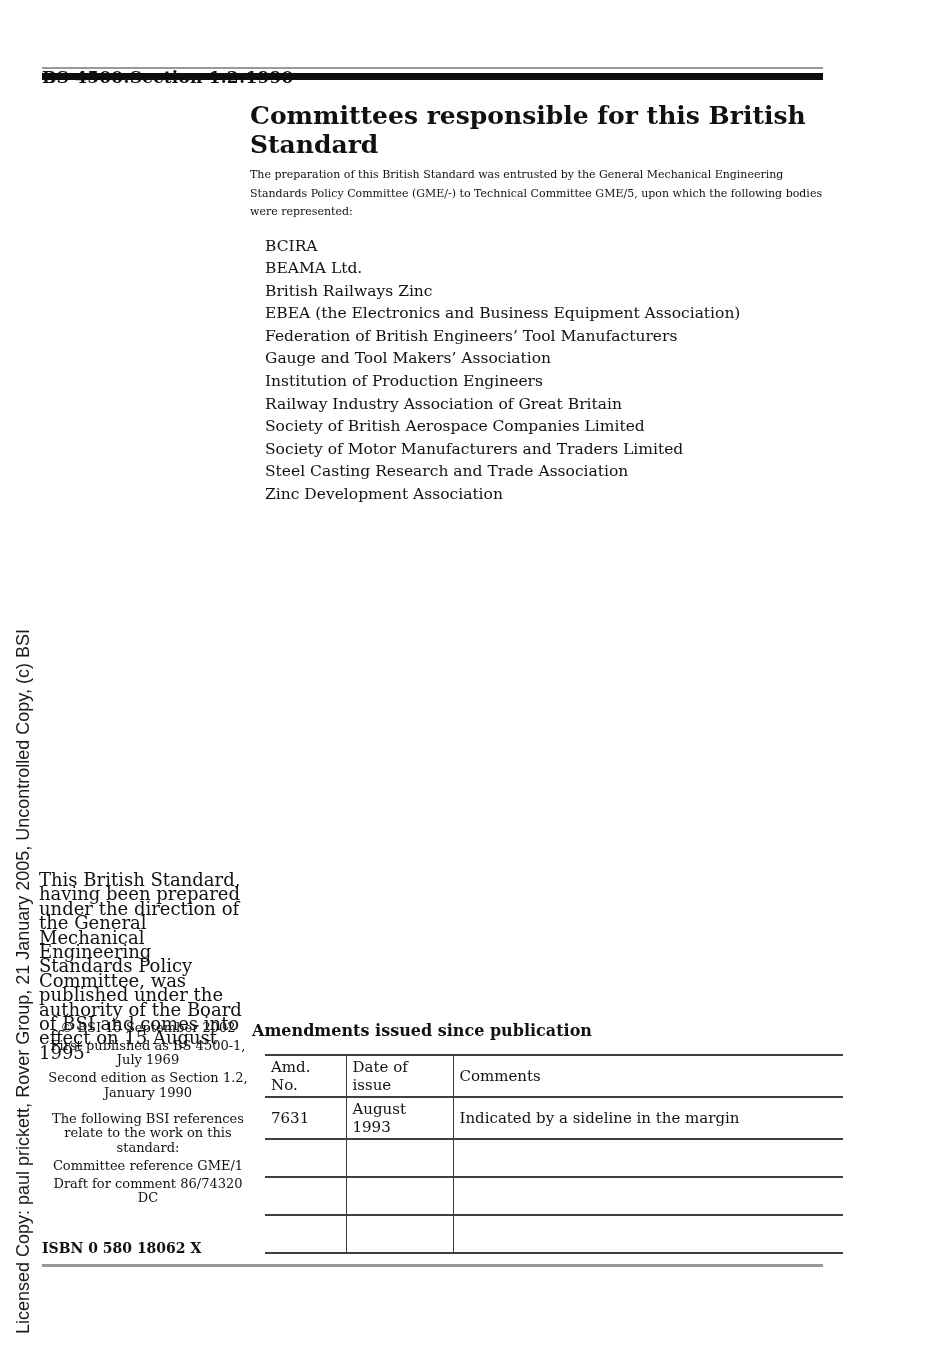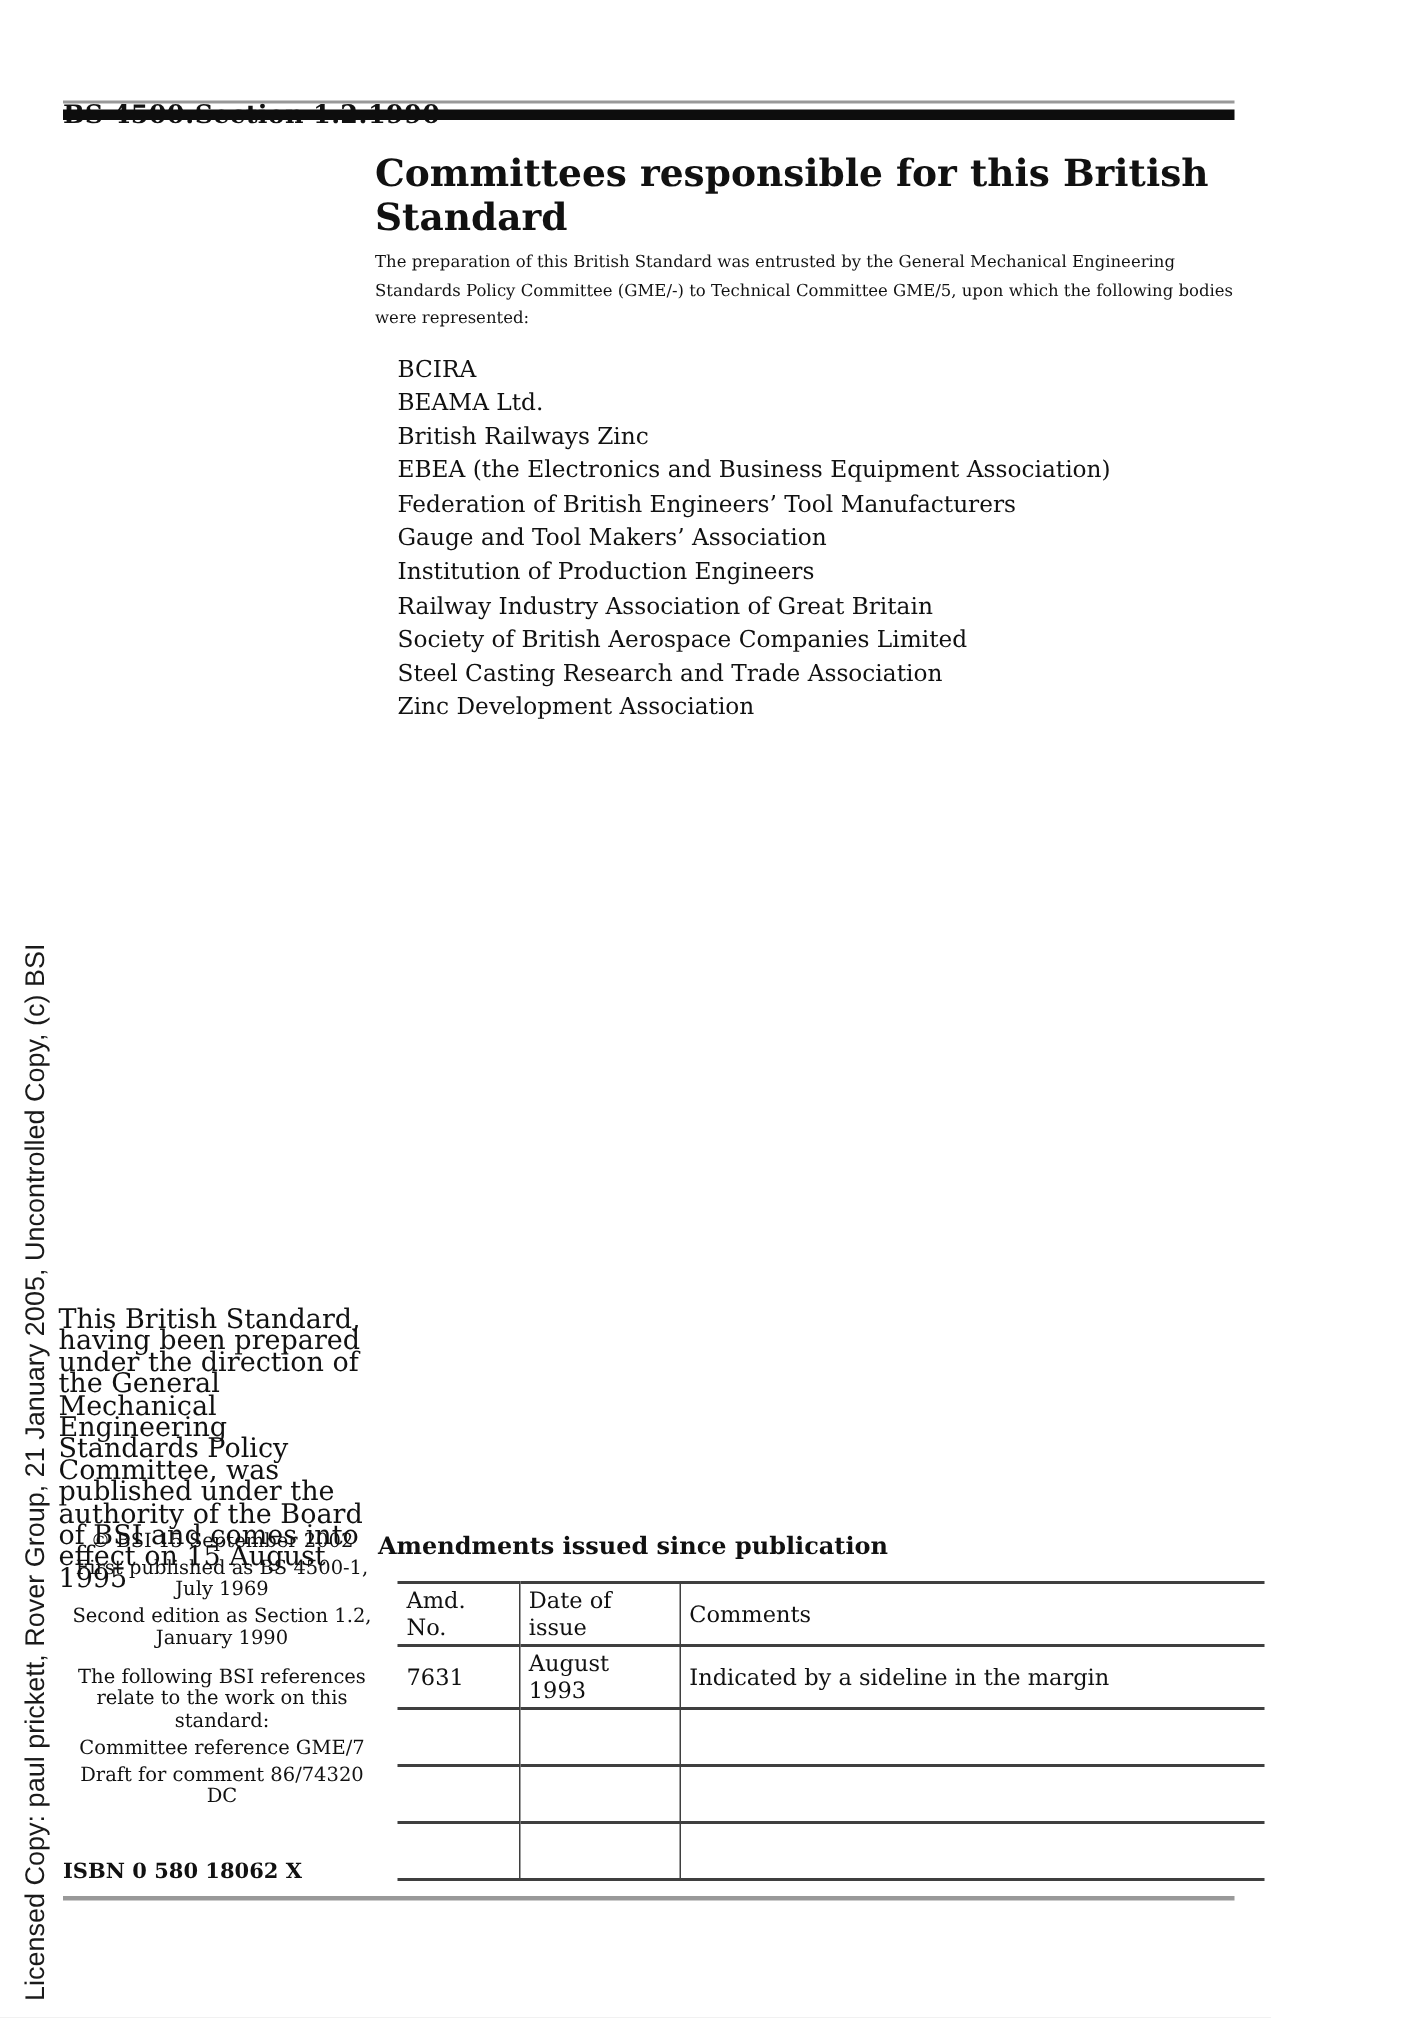--- a/index.html
+++ b/index.html
@@ -85,33 +85,34 @@
     <ul class="bodies-list">
       <li>BCIRA</li>
       <li>BEAMA Ltd.</li>
       <li>British Railways Zinc</li>
       <li>EBEA (the Electronics and Business Equipment Association)</li>
       <li>Federation of British Engineers’ Tool Manufacturers</li>
       <li>Gauge and Tool Makers’ Association</li>
       <li>Institution of Production Engineers</li>
       <li>Railway Industry Association of Great Britain</li>
       <li>Society of British Aerospace Companies Limited</li>
+      <li>Society of Motor Manufacturers and Traders Limited</li>
       <li>Steel Casting Research and Trade Association</li>
       <li>Zinc Development Association</li>
     </ul>
   </div>
 
   <div class="side-note-1">This British Standard, having been prepared under the direction of the General Mechanical Engineering Standards Policy Committee, was published under the authority of the Board of BSI and comes into effect on 15 August 1995</div>
 
   <div class="side-note-2">
     <p>© BSI 15 September 2002</p>
     <p>First published as BS 4500-1, July 1969</p>
     <p>Second edition as Section 1.2, January 1990</p>
     <p class="gap-above">The following BSI references relate to the work on this standard:</p>
-    <p>Committee reference GME/7</p>
+    <p>Committee reference GME/1</p>
     <p>Draft for comment 86/74320 DC</p>
   </div>
 
   <div class="amendments-heading">Amendments issued since publication</div>
 
   <table class="amendments">
     <colgroup>
         <col style="width:81px">
         <col style="width:107px">
         <col style="width:390px">

